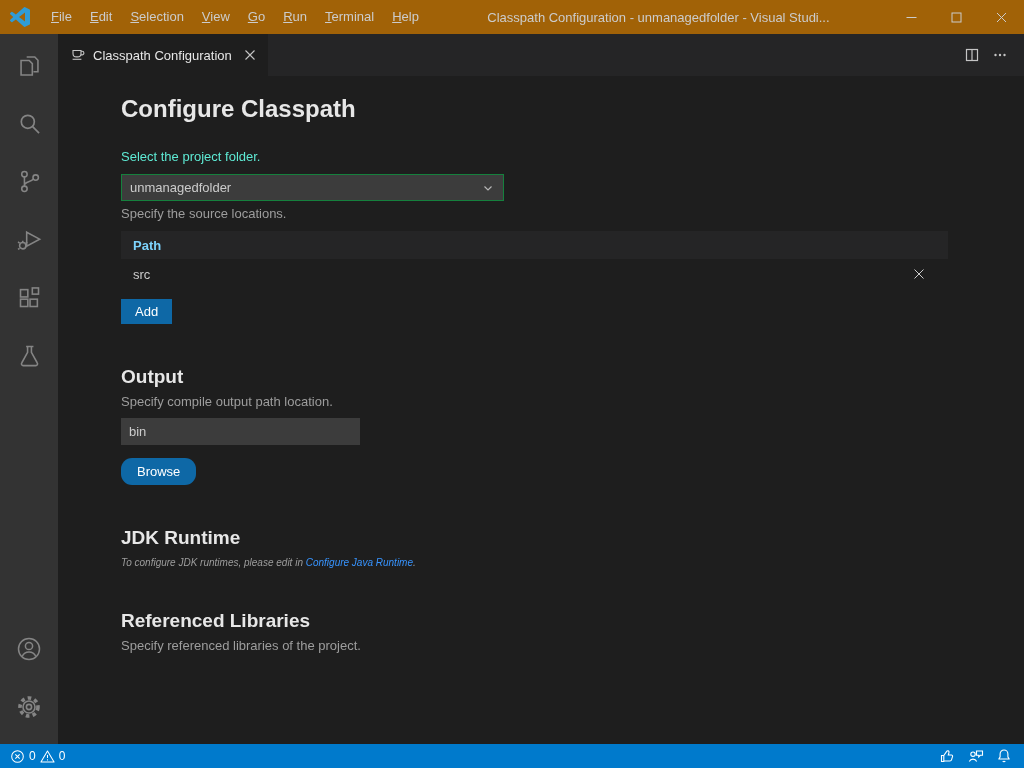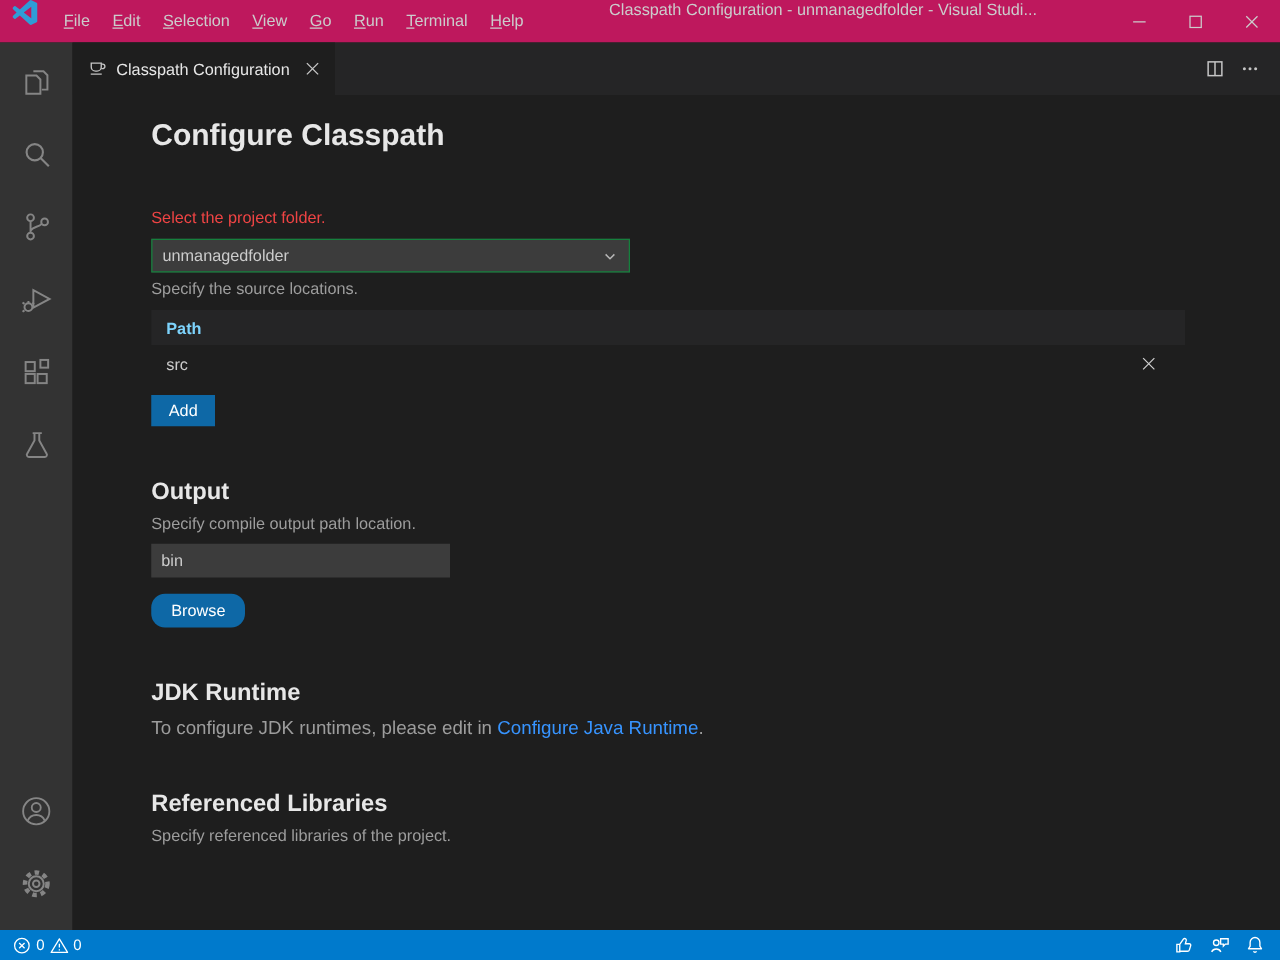--- a/index.html
+++ b/index.html
@@ -4,21 +4,21 @@
 <style>
   * { margin:0; padding:0; box-sizing:border-box; }
   html,body { width:1024px; height:768px; overflow:hidden; }
   body {
     font-family:"Liberation Sans","DejaVu Sans",sans-serif;
     background:#1e1e1e; color:#cccccc; font-size:13px;
     display:flex; flex-direction:column;
   }
   
   .titlebar {
-    height:34px; background:#be185d; display:flex; 
+    height:34px; background:#a16207; display:flex; align-items:center;
     flex:0 0 auto; color:#cccccc;
   }
   .vscode-logo { width:20px; height:20px; margin:0 12px 0 10px; display:flex; align-items:center; }
   .menubar { display:flex; align-items:center; height:100%; }
   .menu-item {
     display:inline-block; padding:0 9px; line-height:34px; cursor:default;
     color:#cccccc; font-size:13px;
   }
   .menu-item::first-letter { text-decoration:underline; }
   .window-title {
@@ -46,21 +46,21 @@
     color:#e7e7e7; min-width:0; cursor:pointer;
   }
   .tab-icon { display:flex; margin-right:7px; color:#c5c5c5; }
   .tab-label { font-size:13px; white-space:nowrap; }
   .tab-close { margin-left:10px; display:flex; padding:2px; border-radius:3px; color:#c5c5c5; }
   .tab-actions { margin-left:auto; display:flex; align-items:center; padding-right:10px; color:#c5c5c5; }
   .tab-action { padding:4px 6px; display:flex; align-items:center; cursor:pointer; }
   
   .page { flex:1; background:#1e1e1e; overflow:hidden; padding:16px 76px 0 63px; }
   .h1 { font-size:24px; font-weight:600; color:#e7e7e7; line-height:34px; }
-  .field-label { margin-top:40px; color:#ef4444; font-size:13px; }
+  .field-label { margin-top:23px; color:#5eead4; font-size:13px; }
   .dropdown {
     margin-top:10px; width:383px; height:27px; background:#3c3c3c;
     display:flex; align-items:center; padding:0 8px; color:#cccccc; cursor:pointer;
     border:1px solid #15803d;
   }
   .dropdown .dd-value { flex:1; font-size:13px; }
   .dropdown .dd-chevron { color:#b6b6b6; display:flex; }
   .h2 { margin-top:40px; font-size:19px; font-weight:700; color:#e7e7e7; line-height:25px; }
   .desc { margin-top:5px; color:#9d9d9d; font-size:13px; }
   .table { margin-top:10px; width:827px; }
@@ -76,21 +76,21 @@
   .btn {
     margin-top:10px; display:inline-block; background:#0e68a6; color:#ffffff;
     border:none; font-size:13px; padding:5px 14px; cursor:pointer;
     font-family:inherit;
   }
   .text-input {
     margin-top:9px; width:239px; height:27px; background:#3c3c3c; border:none;
     color:#cccccc; font-size:13px; padding:0 8px; font-family:inherit; display:block;
   }
   .btn-browse { margin-top:13px; padding:6px 16px;border-radius:11px; }
-  .para { margin-top:7px; color:#9d9d9d; font-size:15px; }
+  .para { margin-top:7px; color:#9d9d9d; font-size:10px;font-style:italic; }
   .link { color:#3794ff; cursor:pointer; text-decoration:none; }
   
   .statusbar {
     height:24px; background:#007acc; color:#ffffff; display:flex;
     align-items:center; font-size:12px; flex:0 0 auto; padding:0 6px 0 4px;
   }
   .sb-item { display:flex; align-items:center; gap:4px; padding:0 6px; height:100%; cursor:pointer; }
   .sb-right { margin-left:auto; display:flex; height:100%; }
   svg { display:block; }
 </style>

